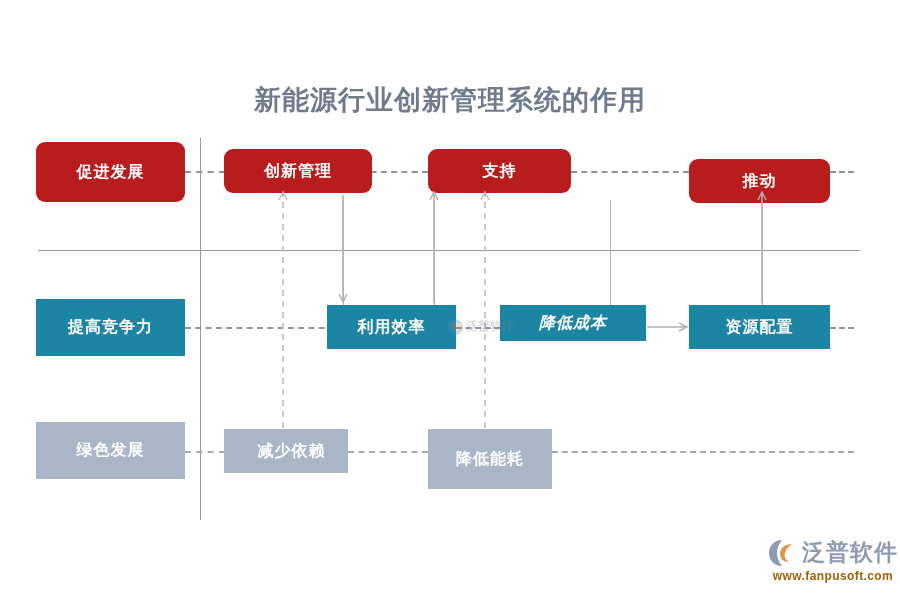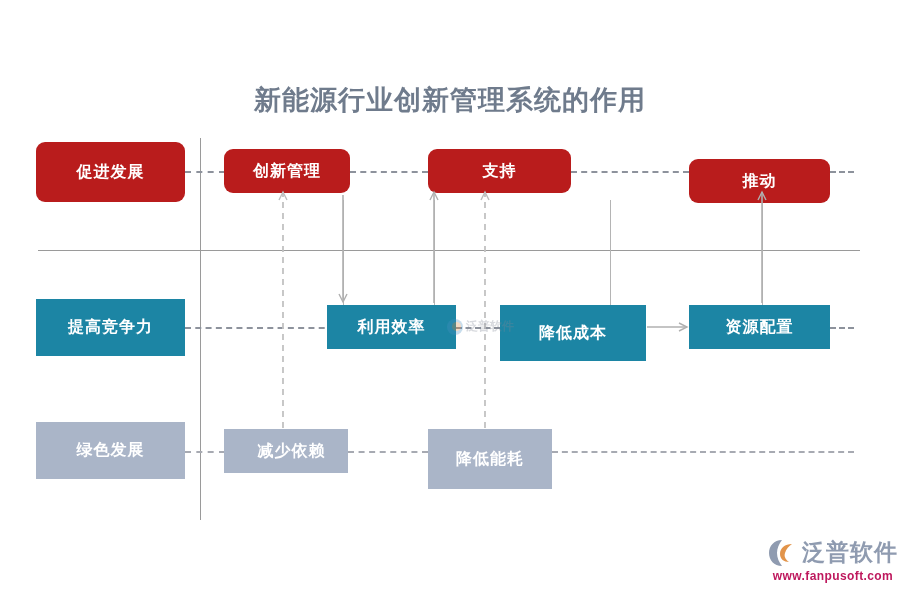--- a/index.html
+++ b/index.html
@@ -163,21 +163,21 @@
     font-size: 23px;
     font-weight: bold;
     color: #8f9bb0;
     letter-spacing: 1px;
     white-space: nowrap;
   }
   .logo-url {
     margin-top: 1px;
     font-size: 12px;
     font-weight: bold;
-    color: #be185d;
+    color: #a16207;
     letter-spacing: 0.4px;
     white-space: nowrap;
   }
 </style>
 </head>
 <body>
 
 <div id="canvas">
 
   <div class="title">新能源行业创新管理系统的作用</div>
@@ -189,31 +189,31 @@
   <div class="vline" style="left:434px; top:200px; height:105px;"></div>
   <div class="vline" style="left:610px; top:200px; height:105px;"></div>
   <div class="vline" style="left:762px; top:200px; height:105px;"></div>
 
   <div class="hdash" style="left:185px; top:171px; width:40px;"></div>
   <div class="hdash" style="left:350px; top:171px; width:78px;"></div>
   <div class="hdash" style="left:571px; top:171px; width:118px;"></div>
   <div class="hdash" style="left:830px; top:171px; width:24px;"></div>
 
   <div class="box green" style="left:36px; top:142px; width:149px; height:60px;">促进发展</div>
-  <div class="box green" style="left:224px; top:149px; width:126px; height:44px;">创新管理</div>
+  <div class="box green" style="left:224px; top:149px; width:148px; height:44px;">创新管理</div>
   <div class="box green" style="left:428px; top:149px; width:143px; height:44px;">支持</div>
   <div class="box green" style="left:689px; top:159px; width:141px; height:44px;">推动</div>
 
   <div class="hdash" style="left:185px; top:327px; width:150px;"></div>
   <div class="hdash" style="left:456px; top:327px; width:44px;"></div>
   <div class="hdash" style="left:830px; top:327px; width:24px;"></div>
 
   <div class="box blue" style="left:36px; top:299px; width:149px; height:57px;">提高竞争力</div>
   <div class="box blue" style="left:327px; top:305px; width:129px; height:44px;">利用效率</div>
-  <div class="box blue" style="left:500px; top:305px; width:146px; height:56px;">降低成本</div>
+  <div class="box blue" style="left:500px; top:305px; width:146px; height:36px;font-style:italic;">降低成本</div>
   <div class="box blue" style="left:689px; top:305px; width:141px; height:44px;">资源配置</div>
 
   <div class="hdash light" style="left:185px; top:451px; width:40px;"></div>
   <div class="hdash light" style="left:348px; top:451px; width:80px;"></div>
   <div class="hdash light" style="left:552px; top:451px; width:302px;"></div>
 
   <div class="box gray" style="left:36px; top:422px; width:149px; height:57px;text-align:right;">绿色发展</div>
   <div class="box gray" style="left:224px; top:429px; width:124px; height:44px;padding-left:11px;">减少依赖</div>
   <div class="box gray" style="left:428px; top:429px; width:124px; height:60px;">降低能耗</div>
 

